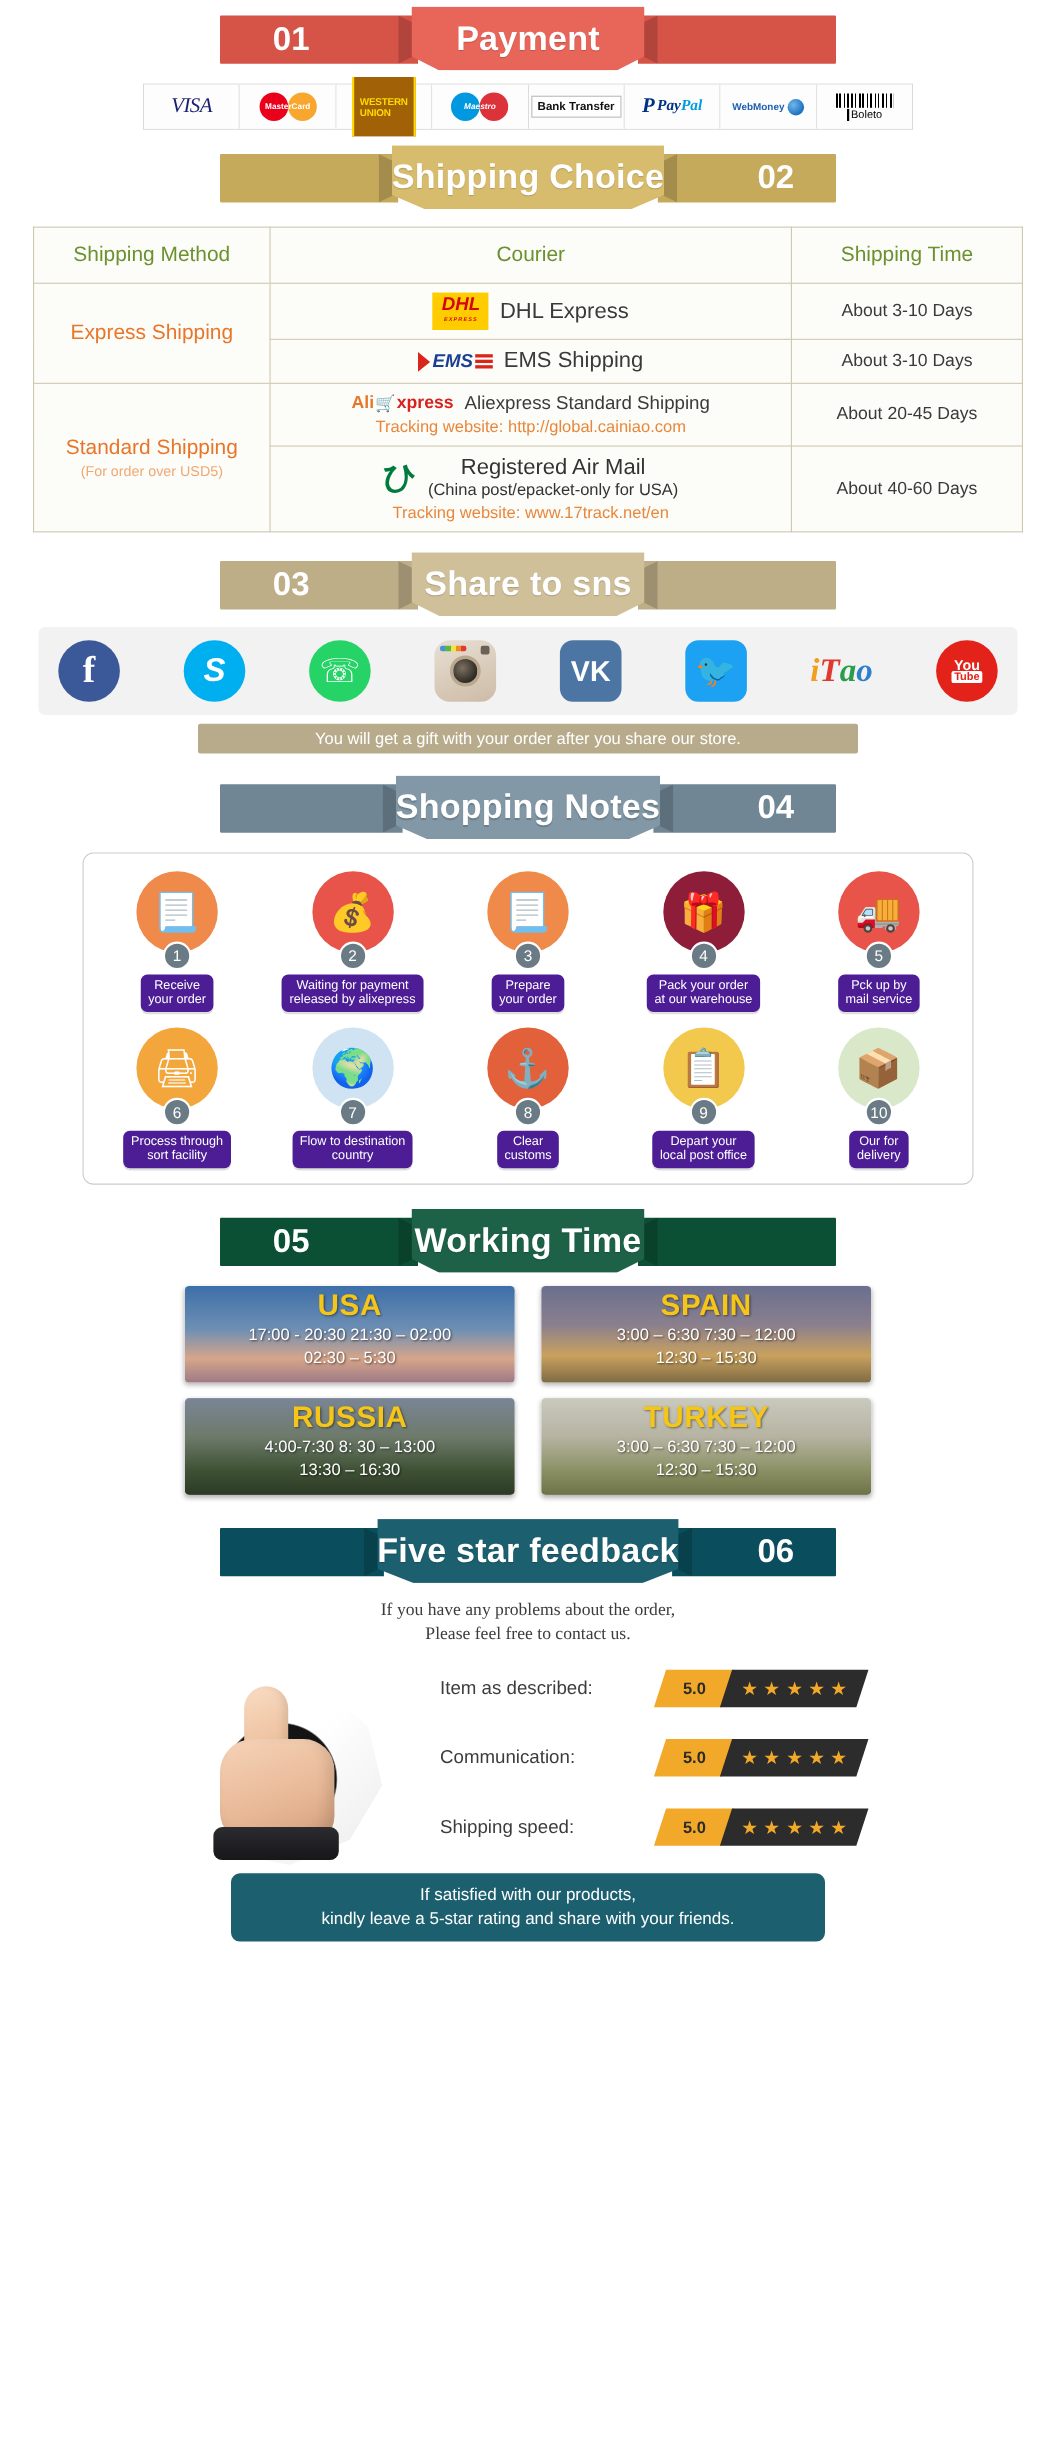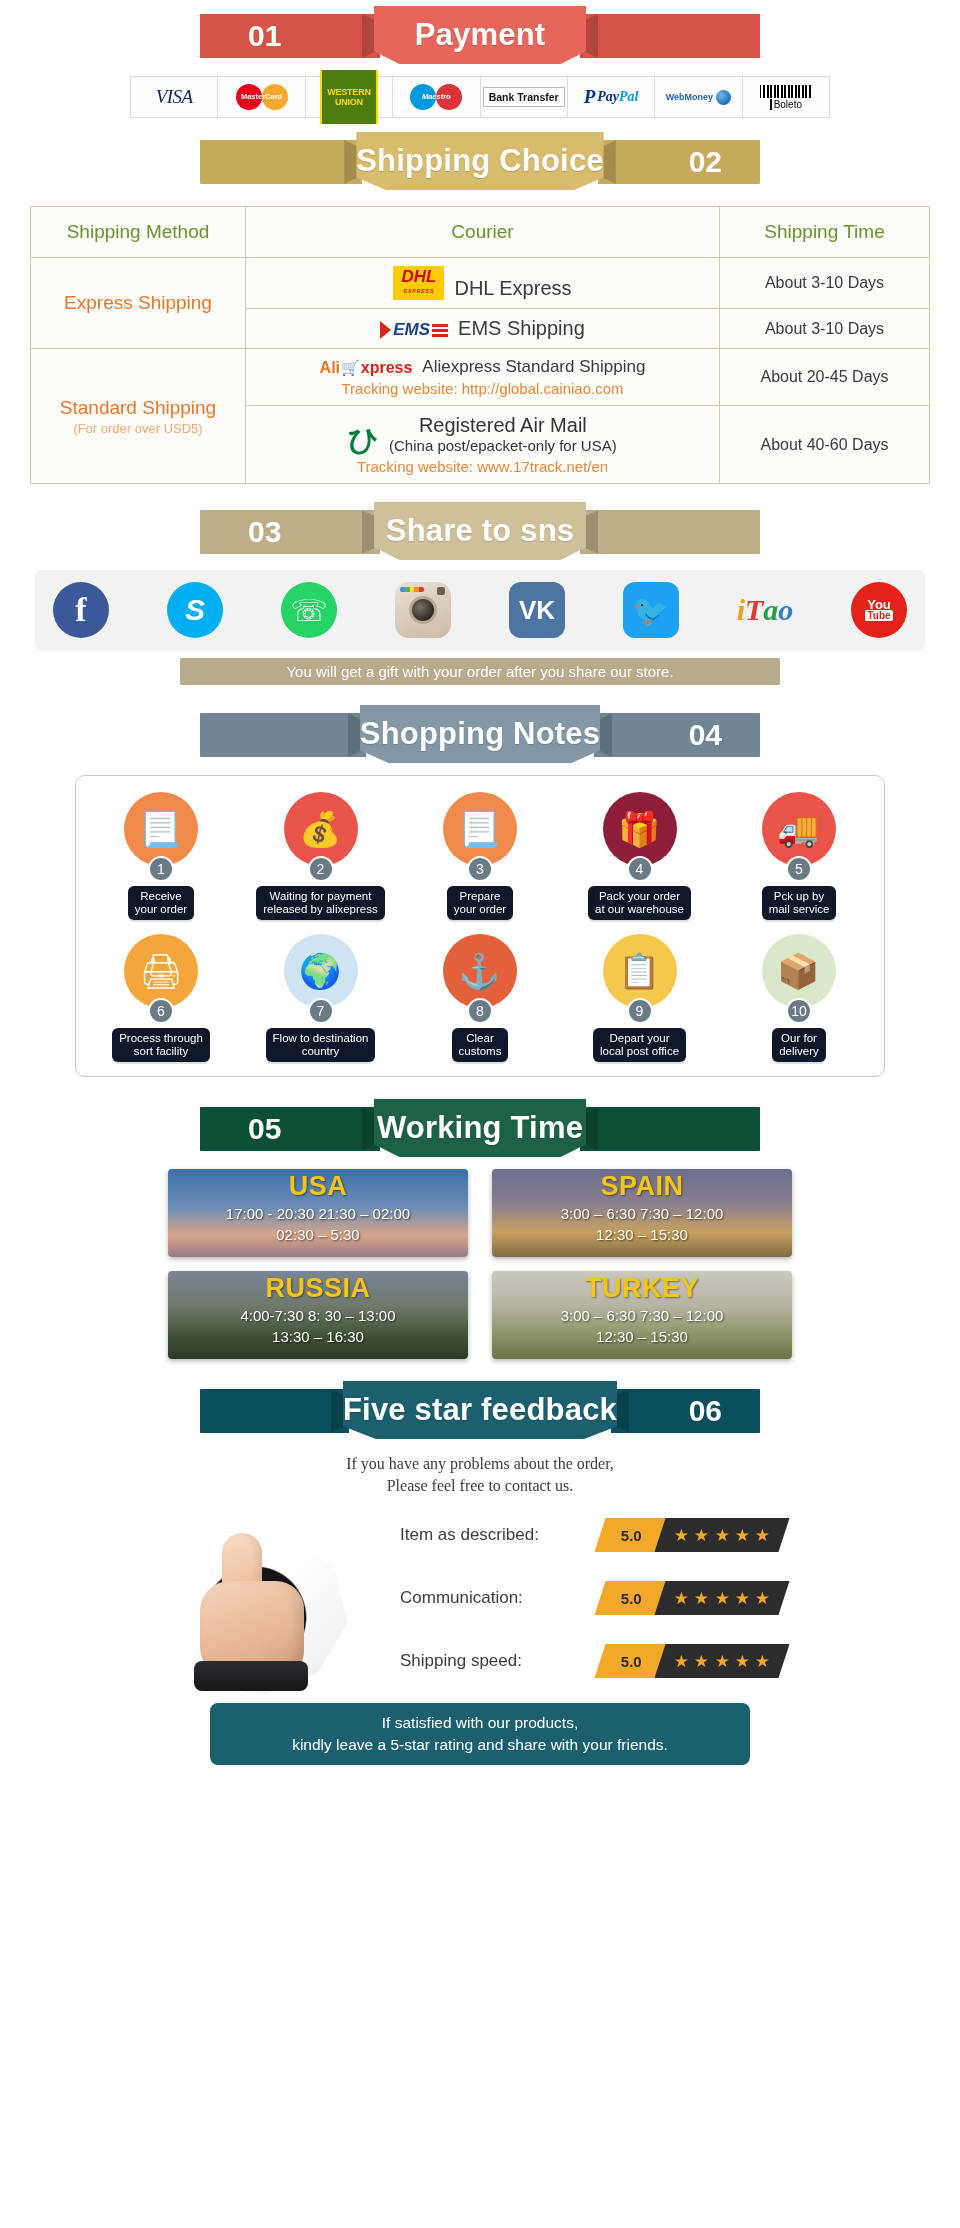--- a/index.html
+++ b/index.html
@@ -115,22 +115,22 @@
     position: absolute; top: 0; width: 26px; height: 26px; border-radius: 50%;
   }
   .logo-mc i.r { left: 0; background: #eb001b; }
   .logo-mc i.y { right: 0; background: #f79e1b; opacity: .92; }
   .logo-mc span {
     position: absolute; left: 0; right: 0; top: 8px; text-align: center;
     font-size: 7.5px; font-weight: bold; color: #fff; z-index: 3;
     font-family: "Liberation Sans", sans-serif;
   }
   .logo-wu {
-    background: #4d7c0f; color: #ffd900; font-weight: bold;
-    font-size: 9px; line-height: 10px; padding: 17px 5px; text-align: center;
+    background: #a16207; color: #ffd900; font-weight: bold;
+    font-size: 9px; line-height: 10px; padding: 17px 5px; text-align: left;
     font-family: "Liberation Sans", sans-serif; letter-spacing: -.2px;
     border-left: 2px solid #ffd900; border-right: 2px solid #ffd900;
   }
   .logo-maestro { position: relative; width: 52px; height: 26px; }
   .logo-maestro i { position: absolute; top: 0; width: 26px; height: 26px; border-radius: 50%; }
   .logo-maestro i.b { left: 0; background: #0099df; }
   .logo-maestro i.r { right: 0; background: #d9222a; opacity: .93; }
   .logo-maestro span {
     position: absolute; left:0; right:0; top: 8px; text-align:center;
     font-size: 7.5px; font-weight: bold; color:#fff; z-index:3; font-style: italic;
@@ -175,21 +175,21 @@
     vertical-align: middle;
     text-align: center;
   }
   .ship-table th {
     font-size: 19px; font-weight: normal; color: #6c9130; padding: 14px 6px;
   }
   .col-method { width: 215px; }
   .col-time { width: 210px; }
   .method-main { font-size: 19px; color: #e8762a; }
   .method-sub { font-size: 13px; color: #f0a875; margin-top: 2px; }
-  .courier-row { display: flex; align-items: flex-end; justify-content: center; gap: 10px; }
+  .courier-row { display: flex; align-items: center; justify-content: center; gap: 10px; }
   .courier-name { font-size: 20px; color: #3a3a3a; }
   .courier-name.small { font-size: 17px; }
   .track { font-size: 15px; color: #e8873c; margin-top: 3px; }
   .time-cell { font-size: 16px; color: #3a3a3a; }
   .air-block { text-align: center; }
   .air-title { font-size: 20px; color: #333; }
   .air-sub { font-size: 15px; color: #333; }
 
   
   .lg-dhl {
@@ -256,21 +256,21 @@
     display: flex; align-items: center; justify-content: center;
     font-size: 34px; color: #fff; position: relative; overflow: hidden;
   }
   .note .num {
     width: 26px; height: 26px; border-radius: 50%; background: #6b7b85; color: #fff;
     display: flex; align-items: center; justify-content: center;
     font-size: 14px; margin-top: -10px; z-index: 4;
     border: 2px solid #fff;
   }
   .note .lbl {
-    margin-top: 4px; background: #0f172a; color: #fff; border-radius: 6px;
+    margin-top: 4px; background: #4c1d95; color: #fff; border-radius: 6px;
     font-size: 11.5px; line-height: 13px; padding: 4px 7px; text-align: center;
     min-height: 30px; display:flex; align-items:center; justify-content:center;
     box-shadow: 0 2px 0 rgba(0,0,0,.13);
   }
 
   
   .wt-wrap { width: 660px; margin: 12px auto 0; display: flex; flex-wrap: wrap; gap: 14px 24px; justify-content: center;}
   .wt-card {
     width: 300px; height: 88px; border-radius: 4px; position: relative; overflow: hidden;
     display: flex; flex-direction: column; align-items: center; justify-content: flex-start;

